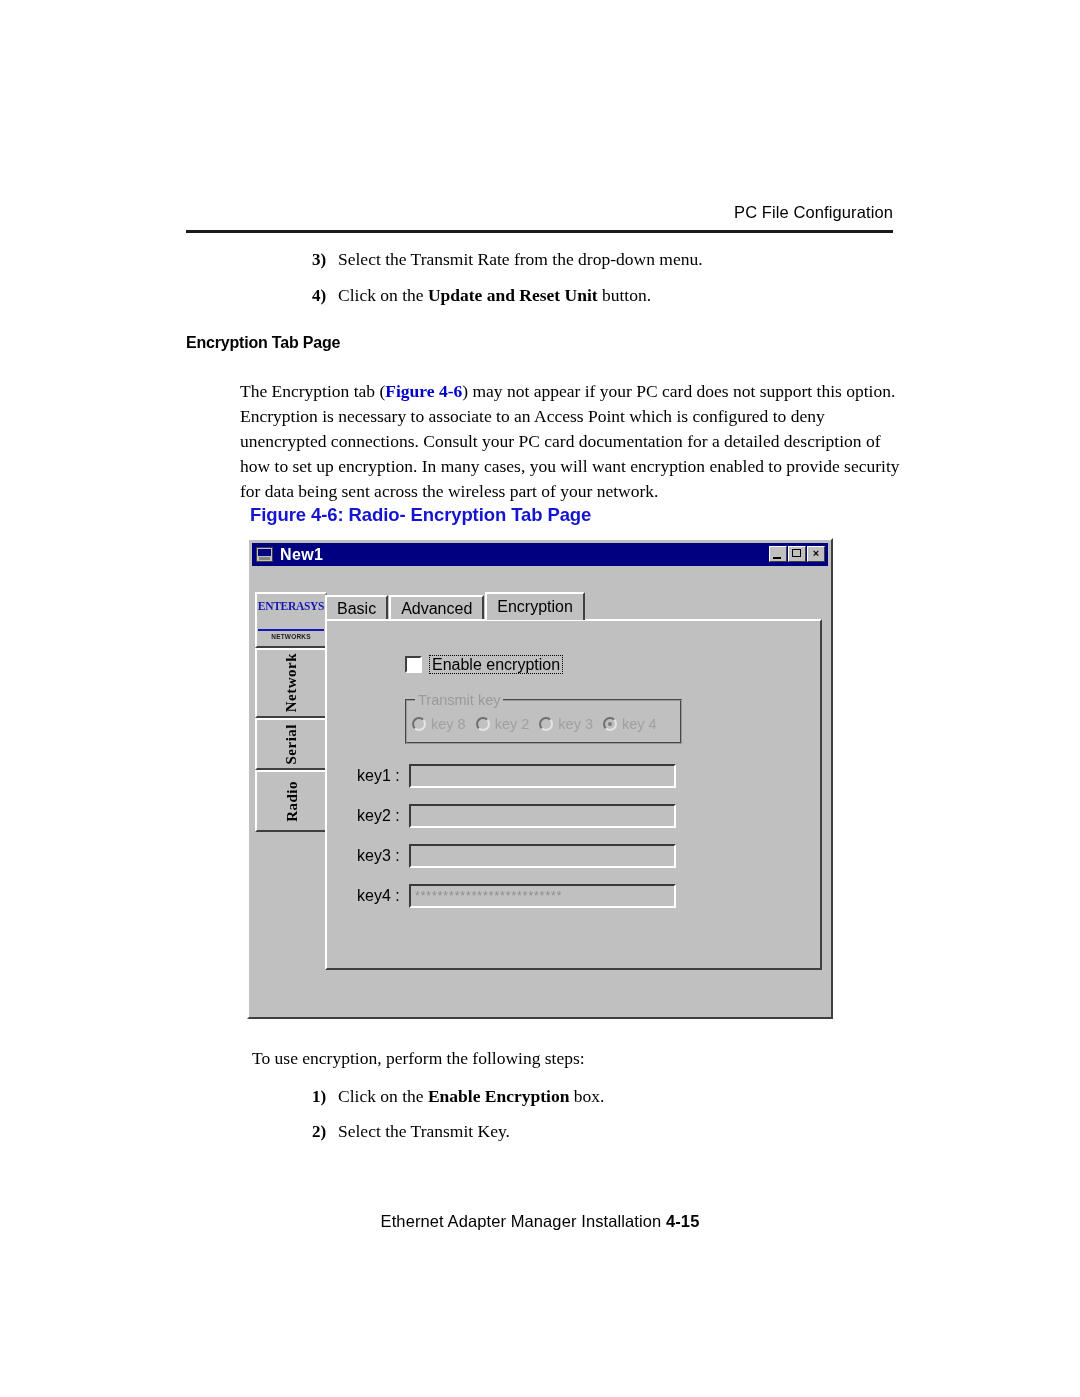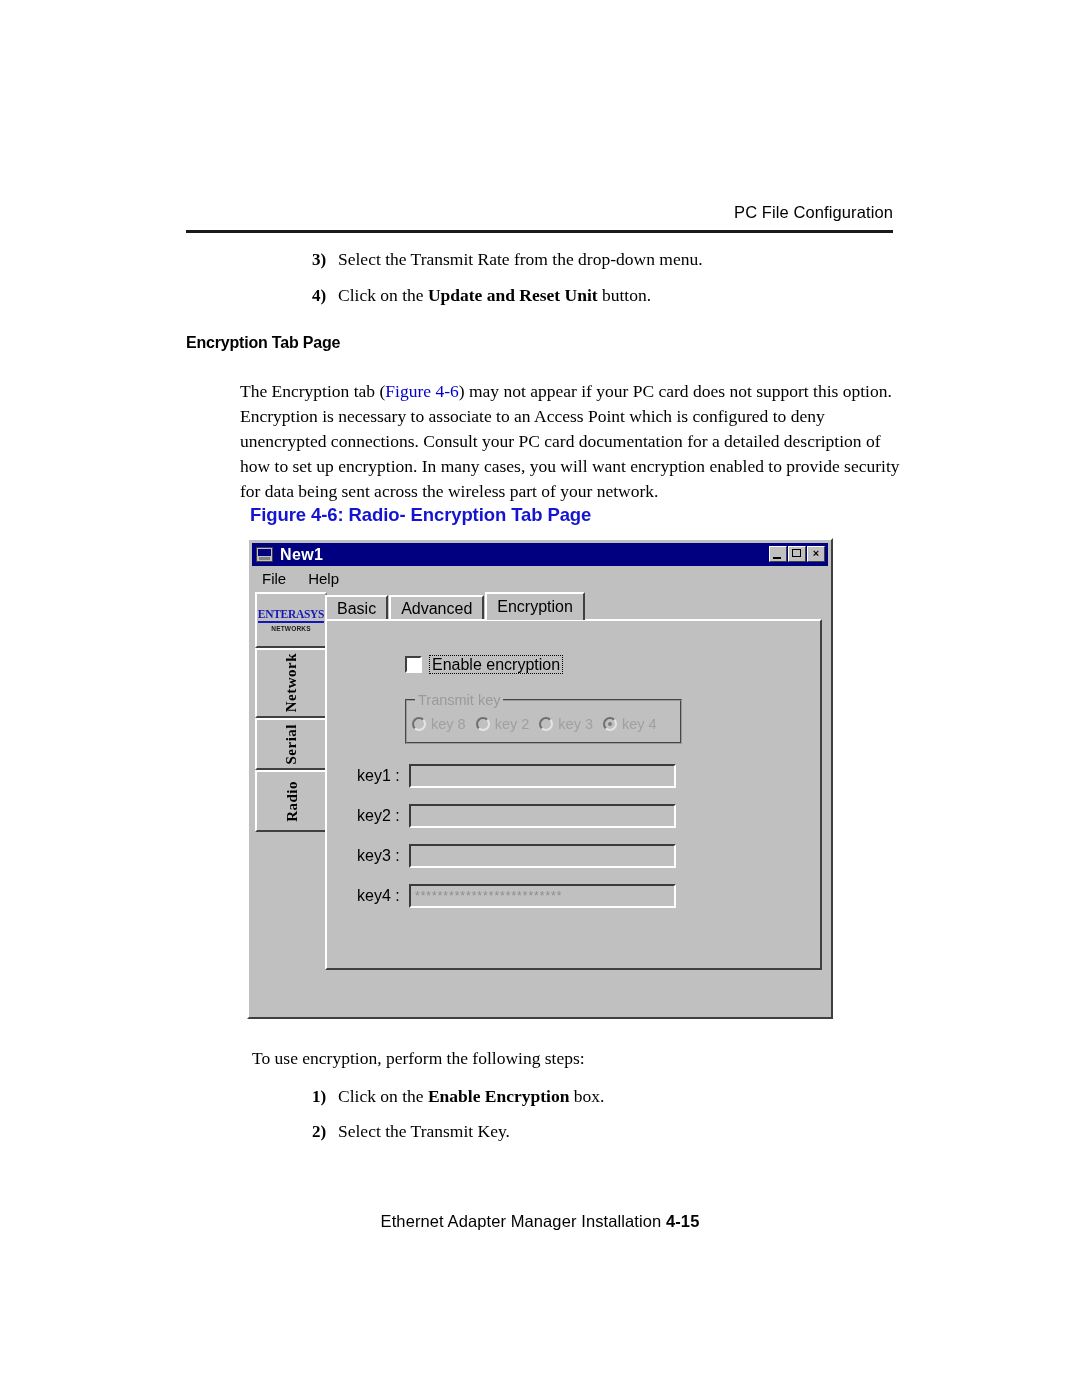--- a/index.html
+++ b/index.html
@@ -72,21 +72,21 @@
     left: 240px;
     top: 361px;
     width: 660px;
     font-family: "Liberation Serif", serif;
     font-size: 17.5px;
     line-height: 25px;
     text-align: left;
   }
   .body-para .figref {
     color: #0000cc;
-    font-weight: normal;
+    font-weight: bold;
   }
 
   
   .figure-caption {
     position: absolute;
     left: 250px;
     top: 483px;
     font-family: "Liberation Sans", sans-serif;
     font-weight: bold;
     font-size: 18.5px;
@@ -240,21 +240,21 @@
   .vtab.t-radio   { top: 178px; height: 62px; border-right: none; background: #c0c0c0; }
 
   .ent-logo {
     font-family: "Liberation Serif", serif;
     font-weight: bold;
     font-size: 11.5px;
     color: #1616b4;
     letter-spacing: -0.3px;
     line-height: 12px;
     border-bottom: 2px solid #1616b4;
-    padding-bottom: 1px;
+    padding-bottom: 17px;
   }
   .ent-sub {
     font-family: "Liberation Sans", sans-serif;
     font-weight: bold;
     font-size: 6.5px;
     color: #1a1a1a;
     letter-spacing: 0.2px;
     margin-top: 2px;
   }
 
@@ -495,24 +495,20 @@
   <div class="titlebar">
     <span class="title-icon"></span>
     <span class="title-text">New1</span>
     <span class="win-btns">
       <span class="win-btn min"></span>
       <span class="win-btn max"></span>
       <span class="win-btn cls">×</span>
     </span>
   </div>
 
-  <div class="menubar">
-    <span class="menu-item">File</span>
-    <span class="menu-item">Help</span>
-  </div>
 
   <div class="side-tabs">
     <div class="vtab logo-tab">
       <span class="ent-logo">ENTERASYS</span>
       <span class="ent-sub">NETWORKS</span>
     </div>
     <div class="vtab t-network">
       <span class="vtab-label">Network</span>
     </div>
     <div class="vtab t-serial">

